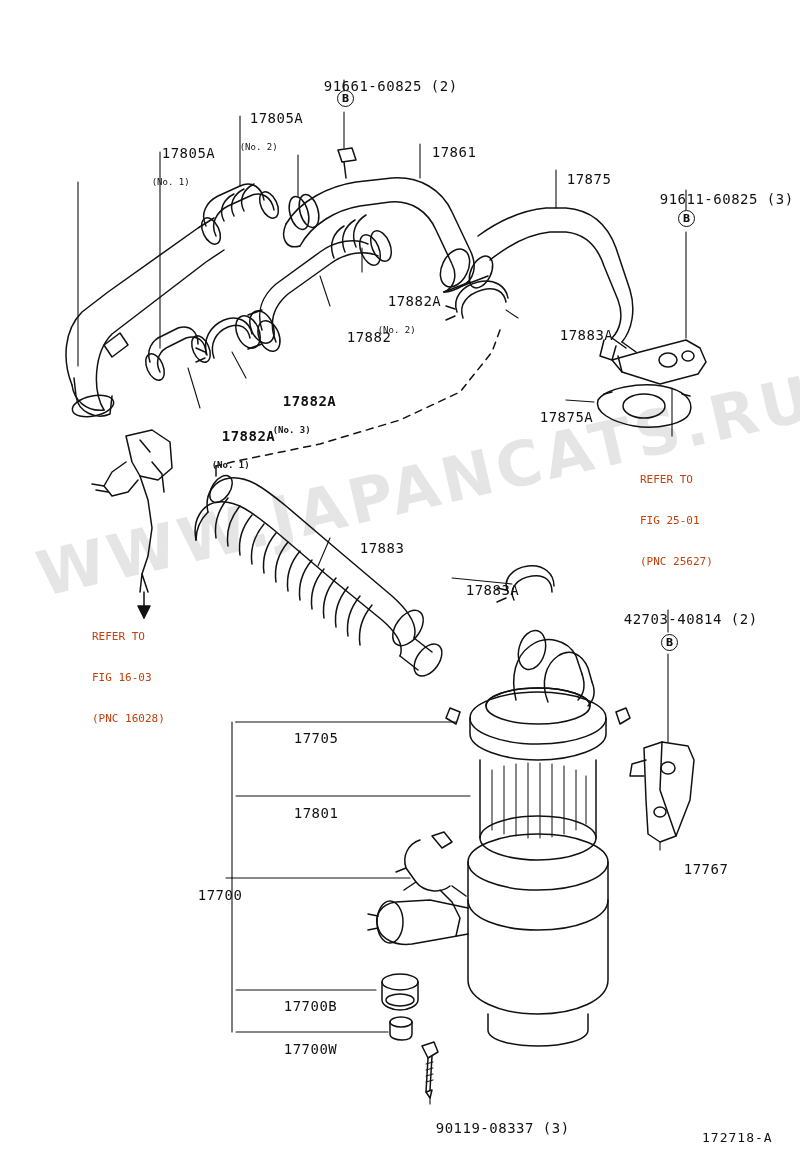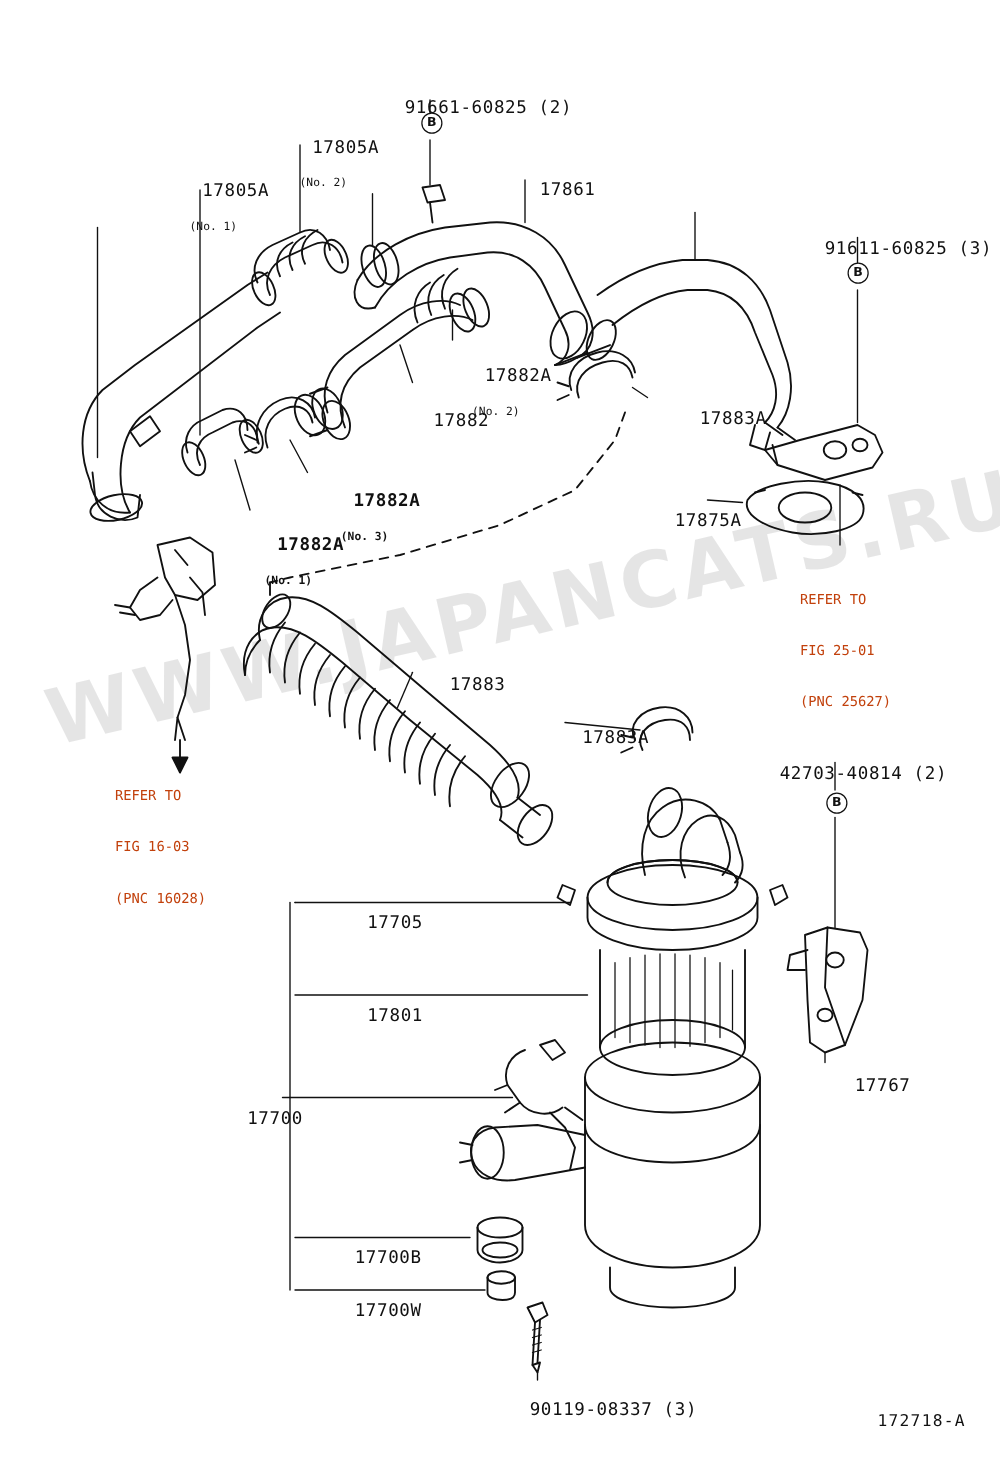--- a/index.html
+++ b/index.html
@@ -335,20 +335,23 @@
 
   <div class="lbl" style="left:288px; top:62px;">
     <span>91661-60825 (2)</span>
   </div>
 
 
   <div class="lbl" style="left:396px; top:128px;">
     <span>17861</span>
   </div>
 
+  <div class="lbl" style="left:531px; top:155px;">
+    <span>17875</span>
+  </div>
 
   <div class="lbl" style="left:624px; top:175px;">
     <span>91611-60825 (3)</span>
   </div>
 
   <div class="lbl" style="left:352px; top:277px;">
     <span>17882A</span>
     <span class="sub">(No. 2)</span>
   </div>
 
@@ -403,21 +406,21 @@
   </div>
 
   <div class="lbl" style="left:248px; top:982px;">
     <span>17700B</span>
   </div>
 
   <div class="lbl" style="left:248px; top:1025px;">
     <span>17700W</span>
   </div>
 
-  <div class="lbl" style="left:388px; top:1104px;">
+  <div class="lbl" style="left:400px; top:1104px;">
     <span>90119-08337 (3)</span>
   </div>
 
   <div class="note" style="left:640px; top:445px;">
     <div>REFER TO</div>
     <div>FIG 25-01</div>
     <div>(PNC 25627)</div>
   </div>
 
   <div class="note" style="left:92px; top:602px;">

